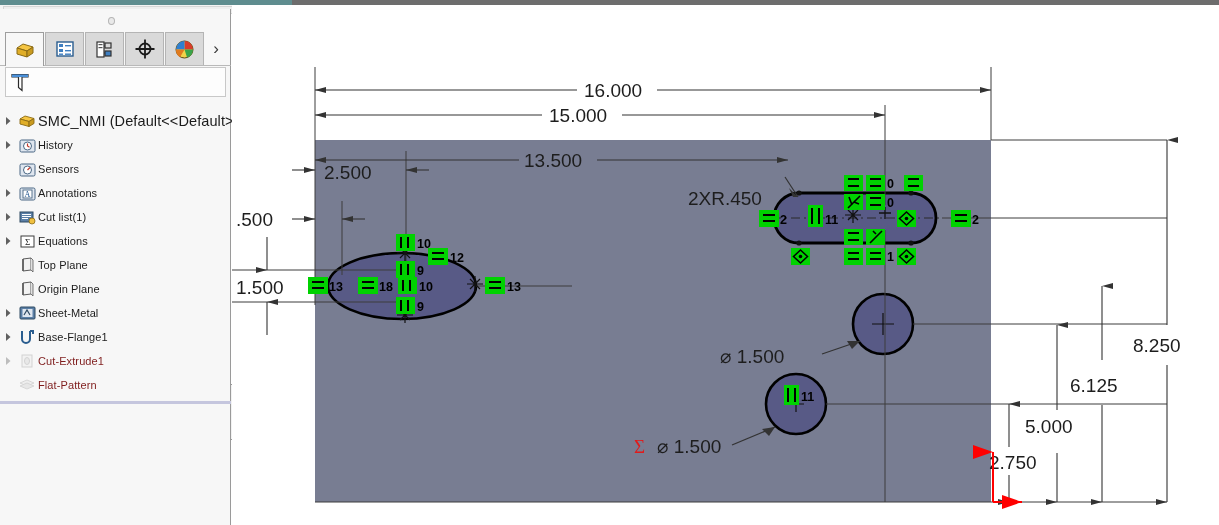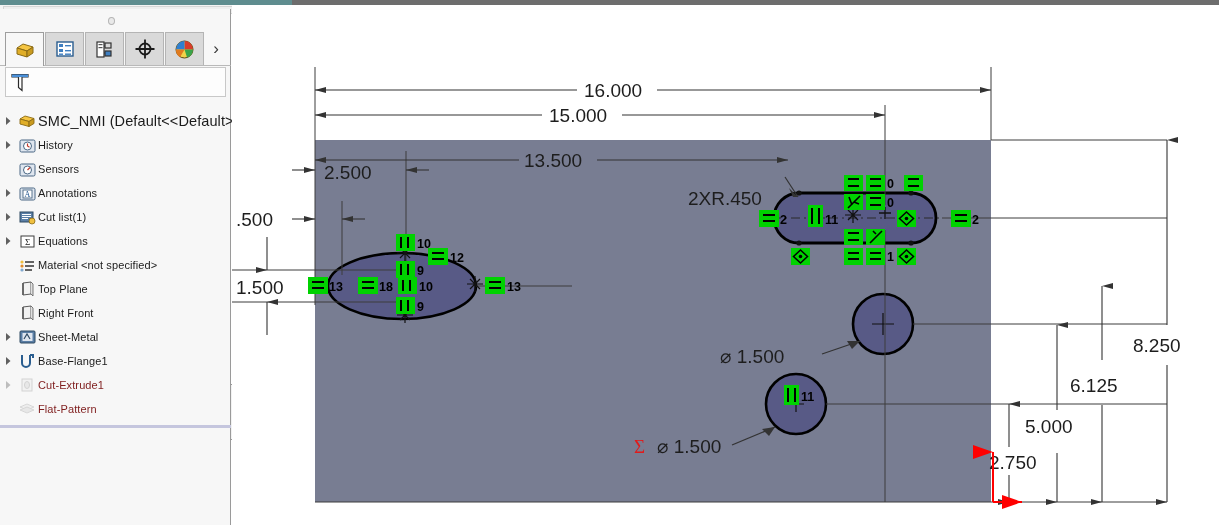--- a/index.html
+++ b/index.html
@@ -225,50 +225,38 @@
             <svg width="17" height="15" viewBox="0 0 17 15">
               <rect x="2" y="2" width="13" height="11" fill="#fff" stroke="#3d3d3d" stroke-width="1"></rect>
               <text x="8.5" y="11" font-size="9" font-family="Liberation Serif,serif" fill="#1a1a1a" text-anchor="middle">Σ</text>
             </svg>
           </span>
           <span class="nlabel">Equations</span>
         </div>
         <div class="node">
           <span class="arrow"></span>
           <span class="nicon">
-            <svg width="17" height="15" viewBox="0 0 17 15">
-              <circle cx="3" cy="4" r="1.6" fill="#f0c040"></circle>
-              <circle cx="3" cy="8" r="1.6" fill="#e08b2a"></circle>
-              <circle cx="3" cy="12" r="1.6" fill="#7fa8cf"></circle>
-              <path d="M6 4 h9 M6 8 h9 M6 12 h7" stroke="#333" stroke-width="1.4"></path>
-            </svg>
-          </span>
-          <span class="nlabel">Material &lt;not specified&gt;</span>
-        </div>
-        <div class="node">
-          <span class="arrow"></span>
-          <span class="nicon">
             <svg width="15" height="16" viewBox="0 0 15 16">
               <path d="M3 2 L11 1 L11 13 L3 14 Z" fill="#f2f2f2" stroke="#5a5a5a" stroke-width="1"></path>
               <path d="M3 2 L3 14" stroke="#5a5a5a" stroke-width="1.6"></path>
               <path d="M11 1 L13 3 L13 15 L11 13" fill="#e0e0e0" stroke="#5a5a5a" stroke-width=".8"></path>
             </svg>
           </span>
           <span class="nlabel">Top Plane</span>
         </div>
         <div class="node">
           <span class="arrow"></span>
           <span class="nicon">
             <svg width="15" height="16" viewBox="0 0 15 16">
               <path d="M3 2 L11 1 L11 13 L3 14 Z" fill="#f2f2f2" stroke="#5a5a5a" stroke-width="1"></path>
               <path d="M3 2 L3 14" stroke="#5a5a5a" stroke-width="1.6"></path>
               <path d="M11 1 L13 3 L13 15 L11 13" fill="#e0e0e0" stroke="#5a5a5a" stroke-width=".8"></path>
             </svg>
           </span>
-          <span class="nlabel">Right Front</span>
+          <span class="nlabel">Origin Plane</span>
         </div>
         <div class="node">
           <span class="arrow">
             <svg width="8" height="8" viewBox="0 0 8 8">
               <path d="M2 0 L6.5 4 L2 8 Z" fill="#606060"></path>
             </svg>
           </span>
           <span class="nicon">
             <svg width="17" height="16" viewBox="0 0 17 16">
               <rect x="1" y="2" width="15" height="12" rx="1" fill="#5b7fa6" stroke="#2f4a63" stroke-width="1"></rect>

